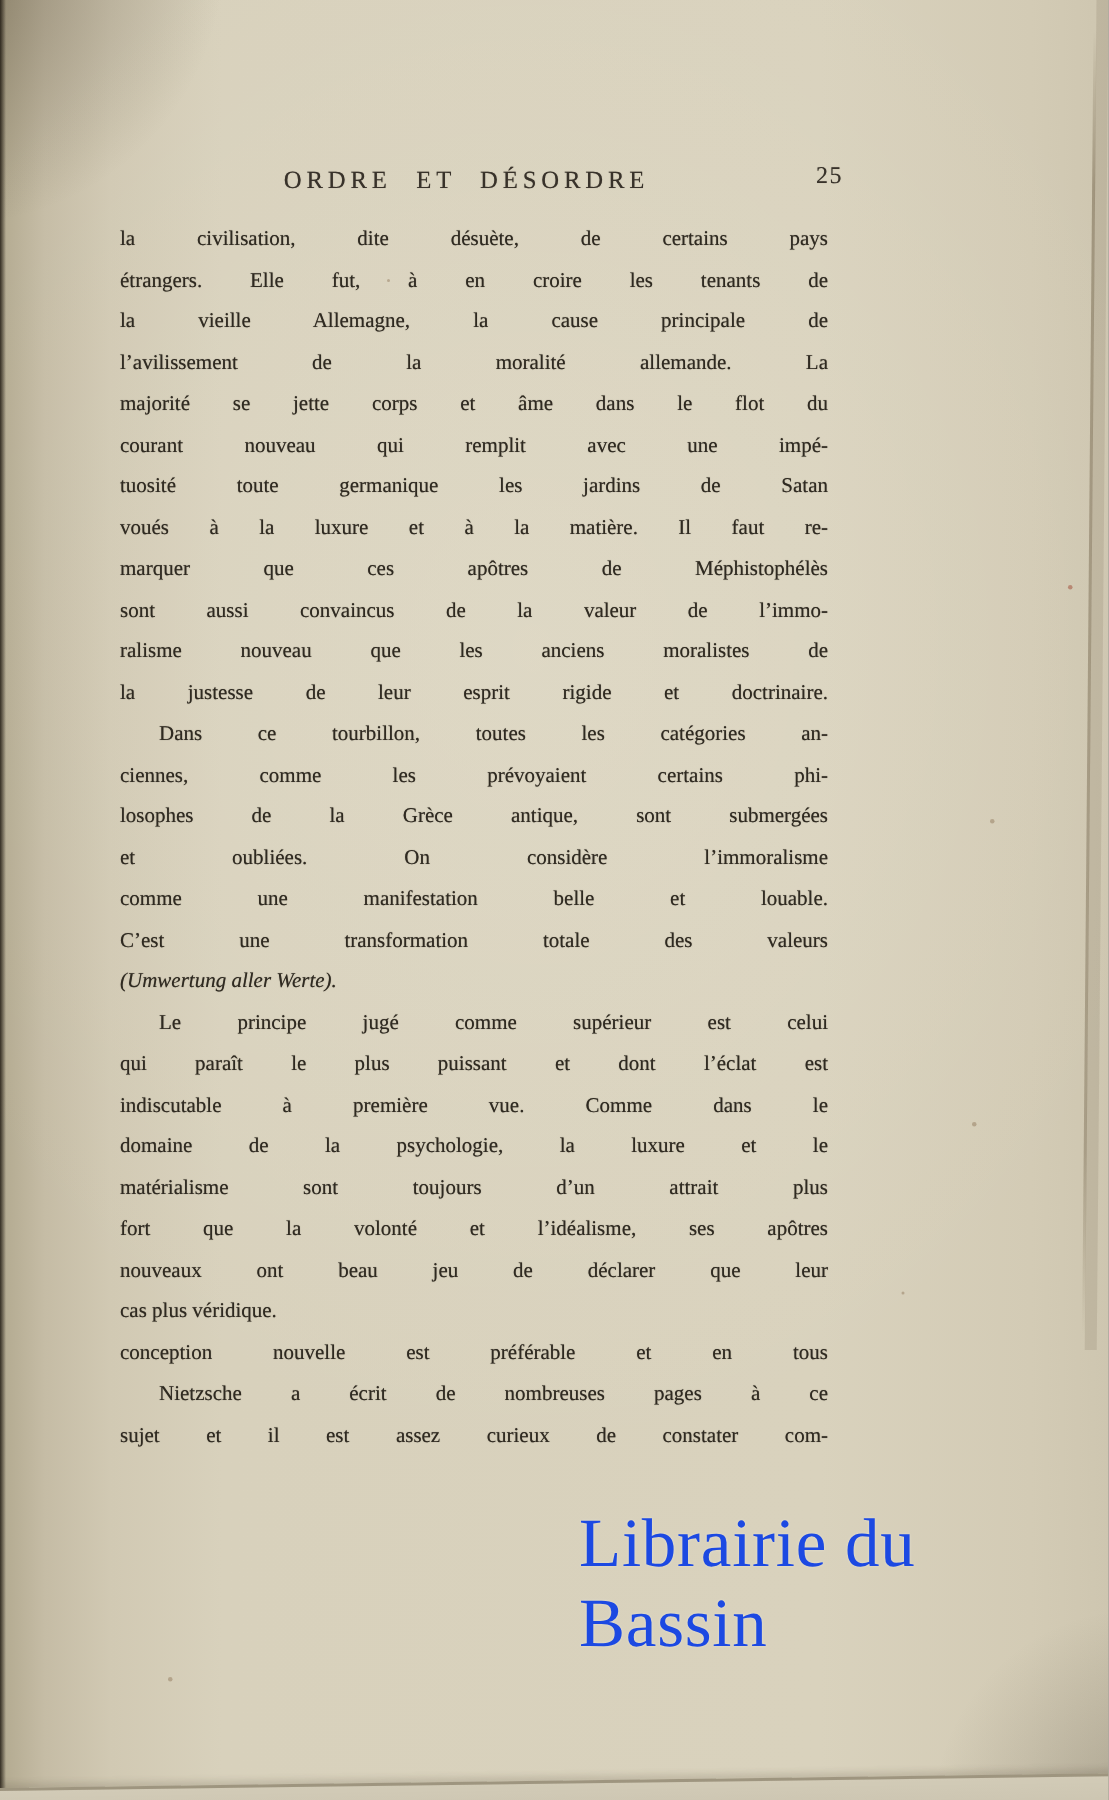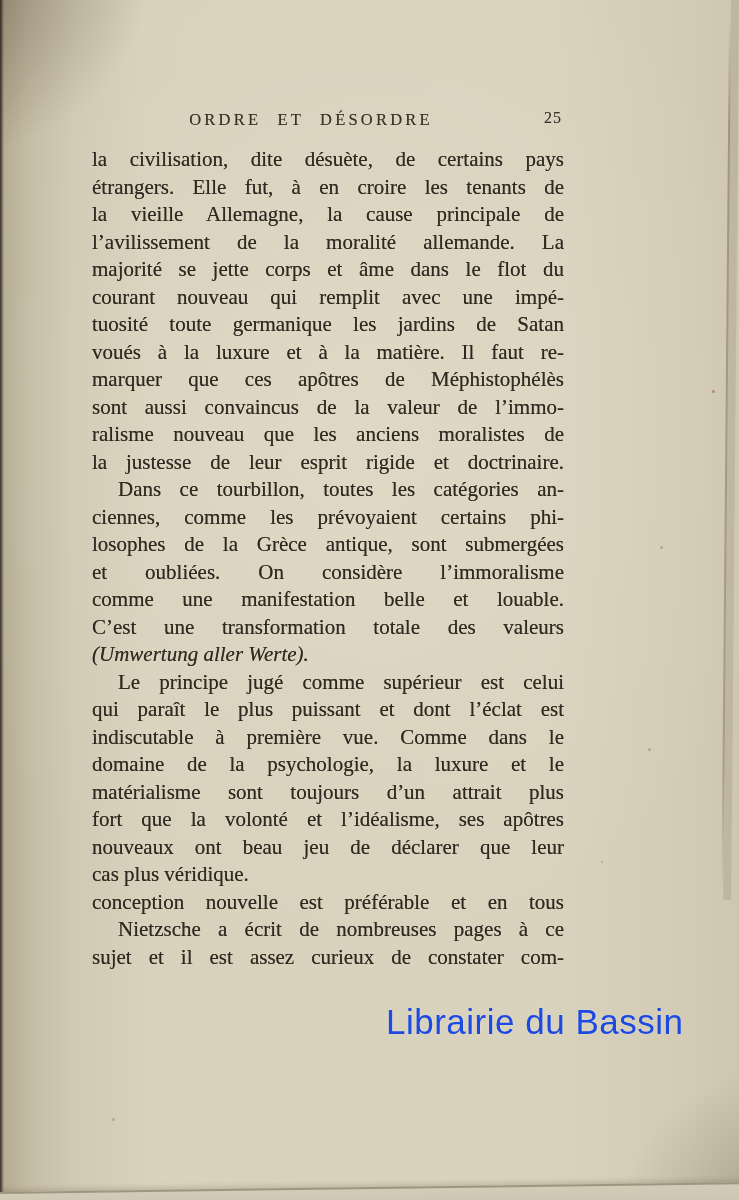--- a/index.html
+++ b/index.html
@@ -48,34 +48,34 @@
     font-size: 16.5px; letter-spacing: 3.2px; word-spacing: 9px;
     color: #38322a; text-shadow: 0 0 0.5px rgba(56,50,42,0.55);
   }
   .page-number {
     position: absolute; right: 2px; top: -1px;
     font-size: 16px; letter-spacing: 1px; color: #38322a;
     text-shadow: 0 0 0.5px rgba(56,50,42,0.45);
   }
   
   .body-text {
-    position: absolute; left: 92px; top: 146px; width: 472px;
-    font-size: 21px; line-height: 27.5px;
+    position: absolute; left: 80px; top: 146px; width: 472px;
+    font-size: 14px; line-height: 27.5px;
     color: #2f2a21;
     text-shadow: 0 0 0.55px rgba(47,42,33,0.65);
   }
   .line { text-align: justify; text-align-last: justify; white-space: nowrap; }
   .line.short { text-align-last: left; }
   .para.indent .line:first-child { text-indent: 26px; }
   .it { font-style: italic; }
   
   .watermark {
     position: absolute; left: 386px; top: 1002px;
-    font-family: Liberation Sans, sans-serif;
-    font-size: 35px; letter-spacing: 0.5px;
+    font-family: Liberation Serif, serif;
+    font-size: 46px; letter-spacing: 0.5px;
     color: #1c49e2;
     text-shadow: 0 0 2px rgba(255,255,255,0.35);
   }
   
   .speck { position: absolute; border-radius: 50%; width: 3px; height: 3px; background: rgba(125,98,66,0.38); }
   .speck.s1 { left: 660px; top: 546px; }
   .speck.s2 { left: 712px; top: 390px; background: rgba(160,72,52,0.5); }
   .speck.s3 { left: 648px; top: 748px; }
   .speck.s4 { left: 112px; top: 1118px; }
   .speck.s5 { left: 258px; top: 186px; width: 2px; height: 2px; }

